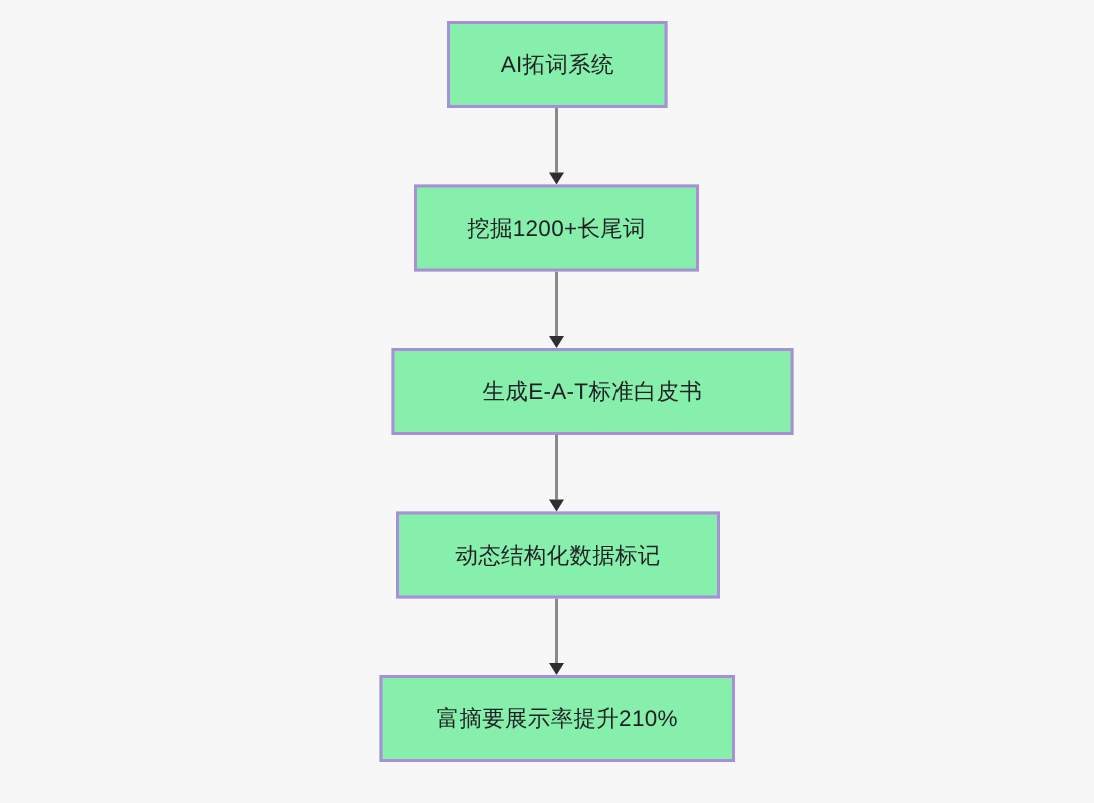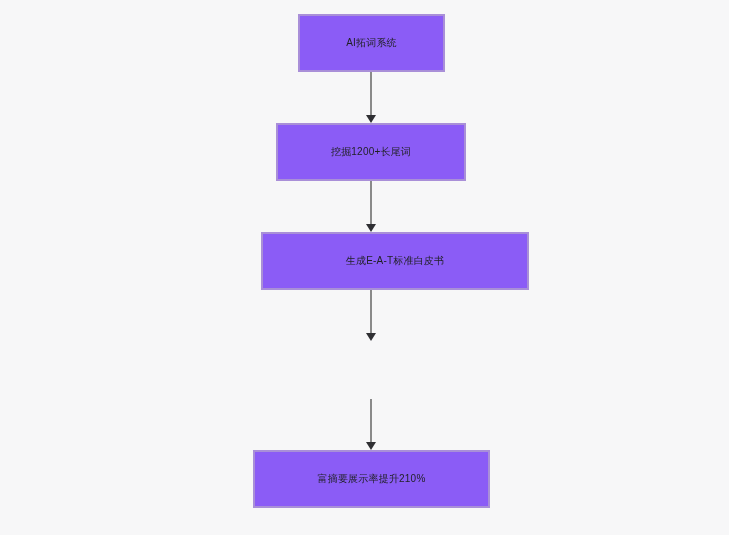--- a/index.html
+++ b/index.html
@@ -17,28 +17,28 @@
   #flowchart {
     position: relative;
     width: 729px;
     height: 535px;
   }
 
   .node {
     position: absolute;
     box-sizing: border-box;
     height: 58px;
-    background: #8b5cf6;
+    background: #86efac;
     border: 2px solid #a98fd8;
     border-radius: 0;
     display: flex;
     align-items: center;
     justify-content: center;
     color: #1f2023;
-    font-size: 10px;
+    font-size: 15px;
     line-height: 1;
     letter-spacing: 0.2px;
     white-space: nowrap;
   }
 
   .node-label {
     display: block;
   }
 
   .connector {
@@ -94,18 +94,21 @@
   </div>
 
   <div class="node" style="left:276px; top:123px; width:190px;">
     <span class="node-label">挖掘1200+长尾词</span>
   </div>
 
   <div class="node" style="left:261px; top:232px; width:268px;">
     <span class="node-label">生成E-A-T标准白皮书</span>
   </div>
 
+  <div class="node" style="left:264px; top:341px; width:216px;">
+    <span class="node-label">动态结构化数据标记</span>
+  </div>
 
   <div class="node" style="left:253px; top:450px; width:237px;">
     <span class="node-label">富摘要展示率提升210%</span>
   </div>
 
 </div>
 
 </body></html>

